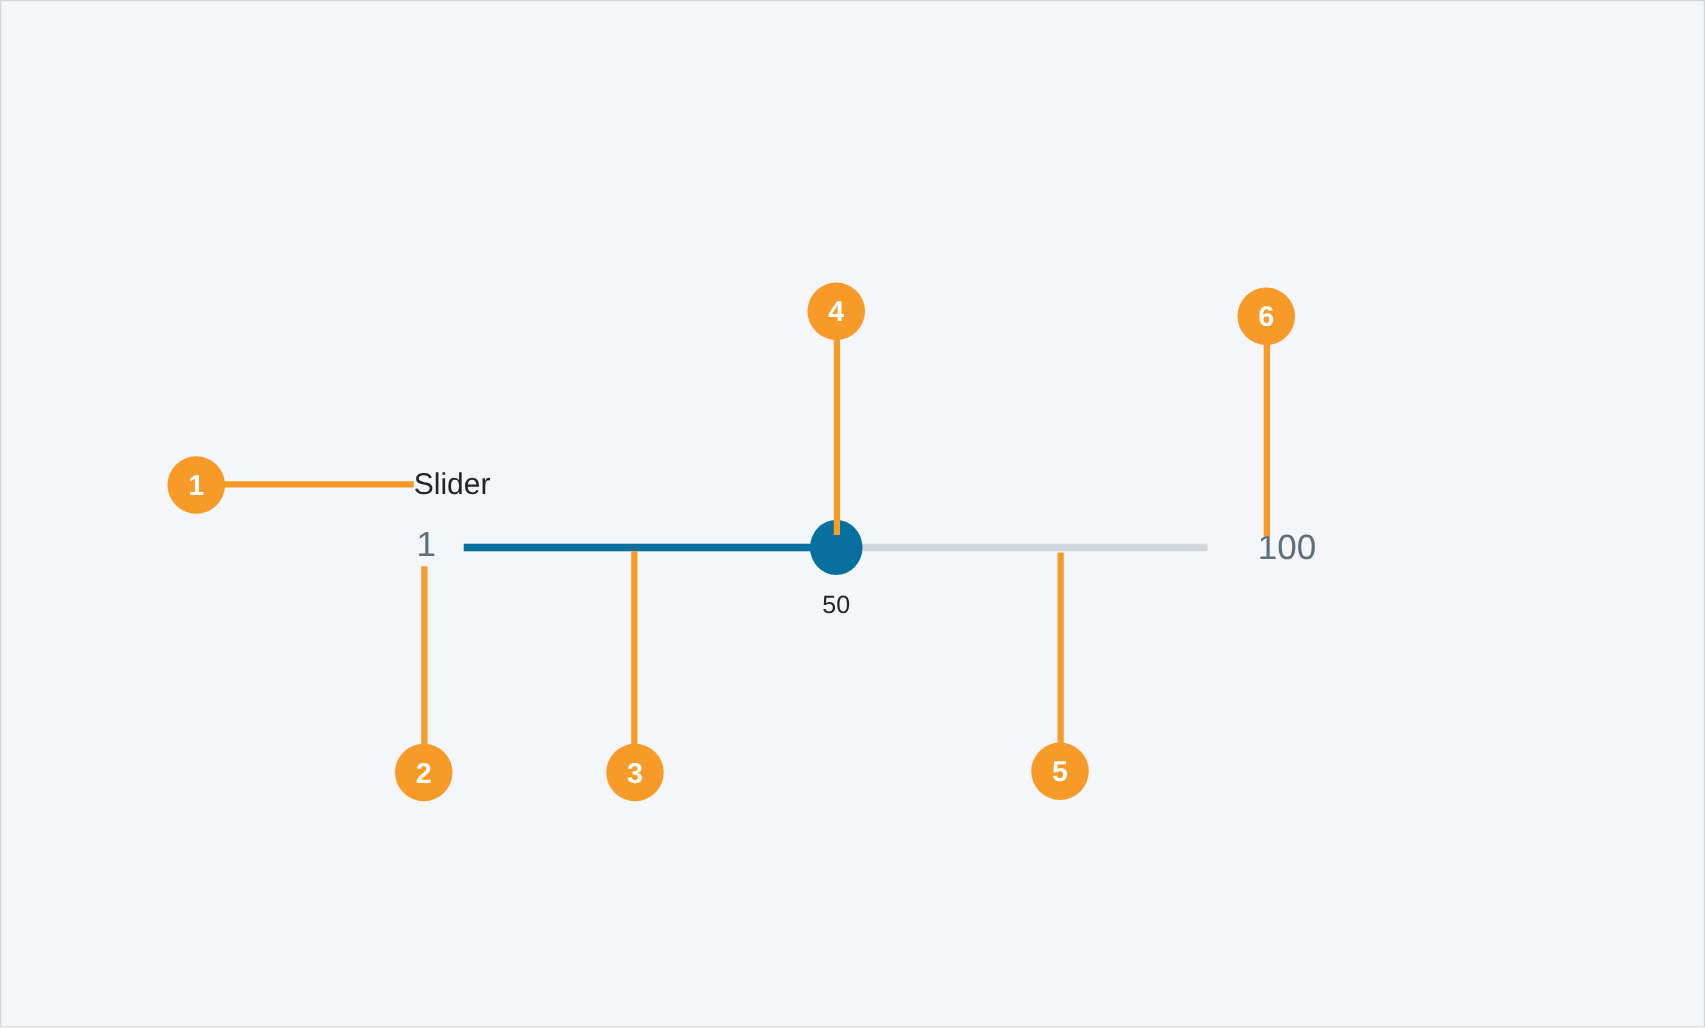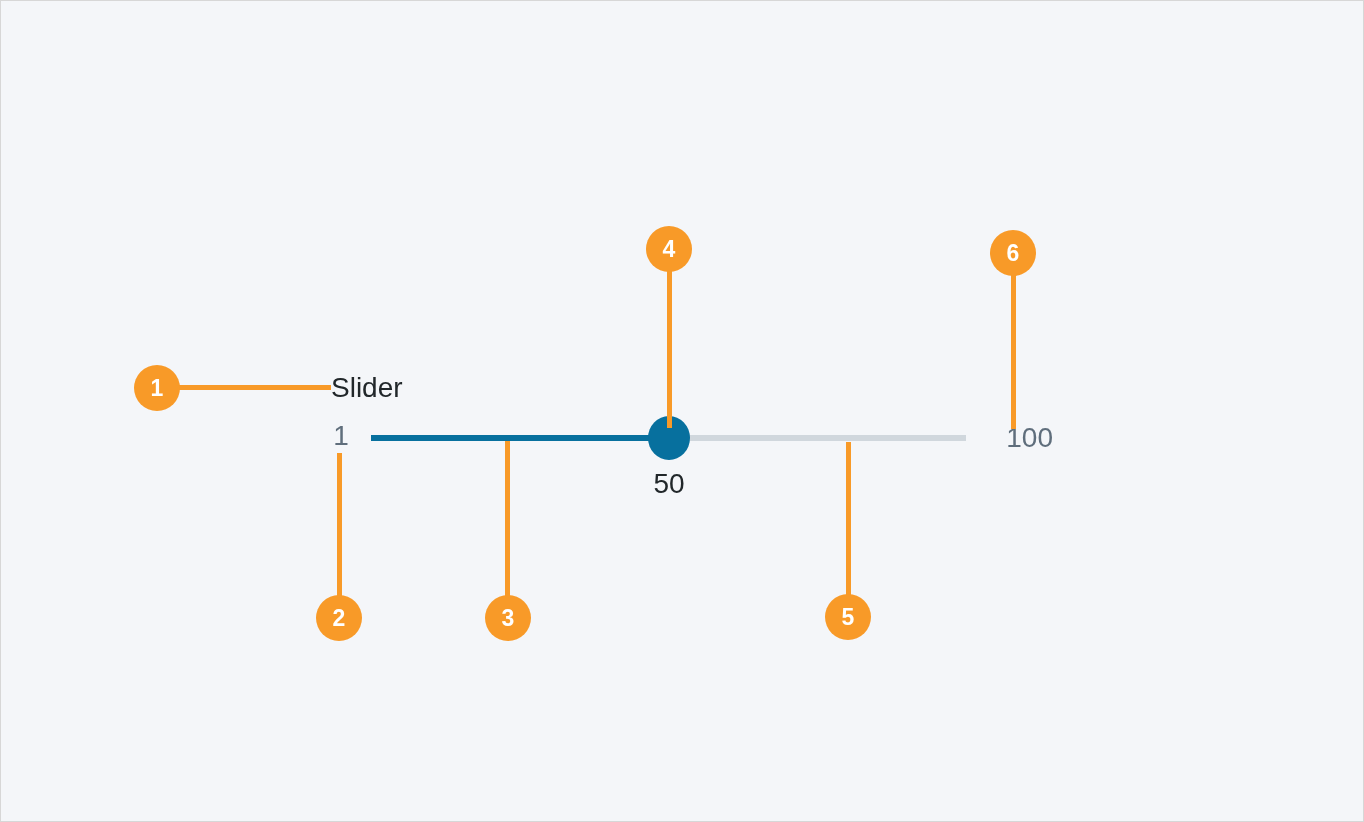--- a/index.html
+++ b/index.html
@@ -26,21 +26,21 @@
     background: var(--page-bg);
     border: 1px solid var(--page-border);
     overflow: hidden;
   }
 
   
   .slider-label {
     position: absolute;
     left: 330px;
     top: 370px;
-    font-size: 28px;
+    font-size: 24px;
     line-height: 34px;
     color: var(--text-dark);
     white-space: nowrap;
   }
   .range-label {
     position: absolute;
     font-size: 28px;
     line-height: 34px;
     color: var(--range-label-gray);
     text-align: center;
@@ -72,21 +72,21 @@
     border-radius: 50%;
     background: var(--handle-teal);
     z-index: 2;
   }
   .value-label {
     position: absolute;
     left: 628px;
     top: 466px;
     width: 80px;
     text-align: center;
-    font-size: 28px;
+    font-size: 20px;
     line-height: 34px;
     color: var(--text-dark);
   }
 
   
   .callout-badge {
     position: absolute;
     width: 46px;
     height: 46px;
     border-radius: 50%;

